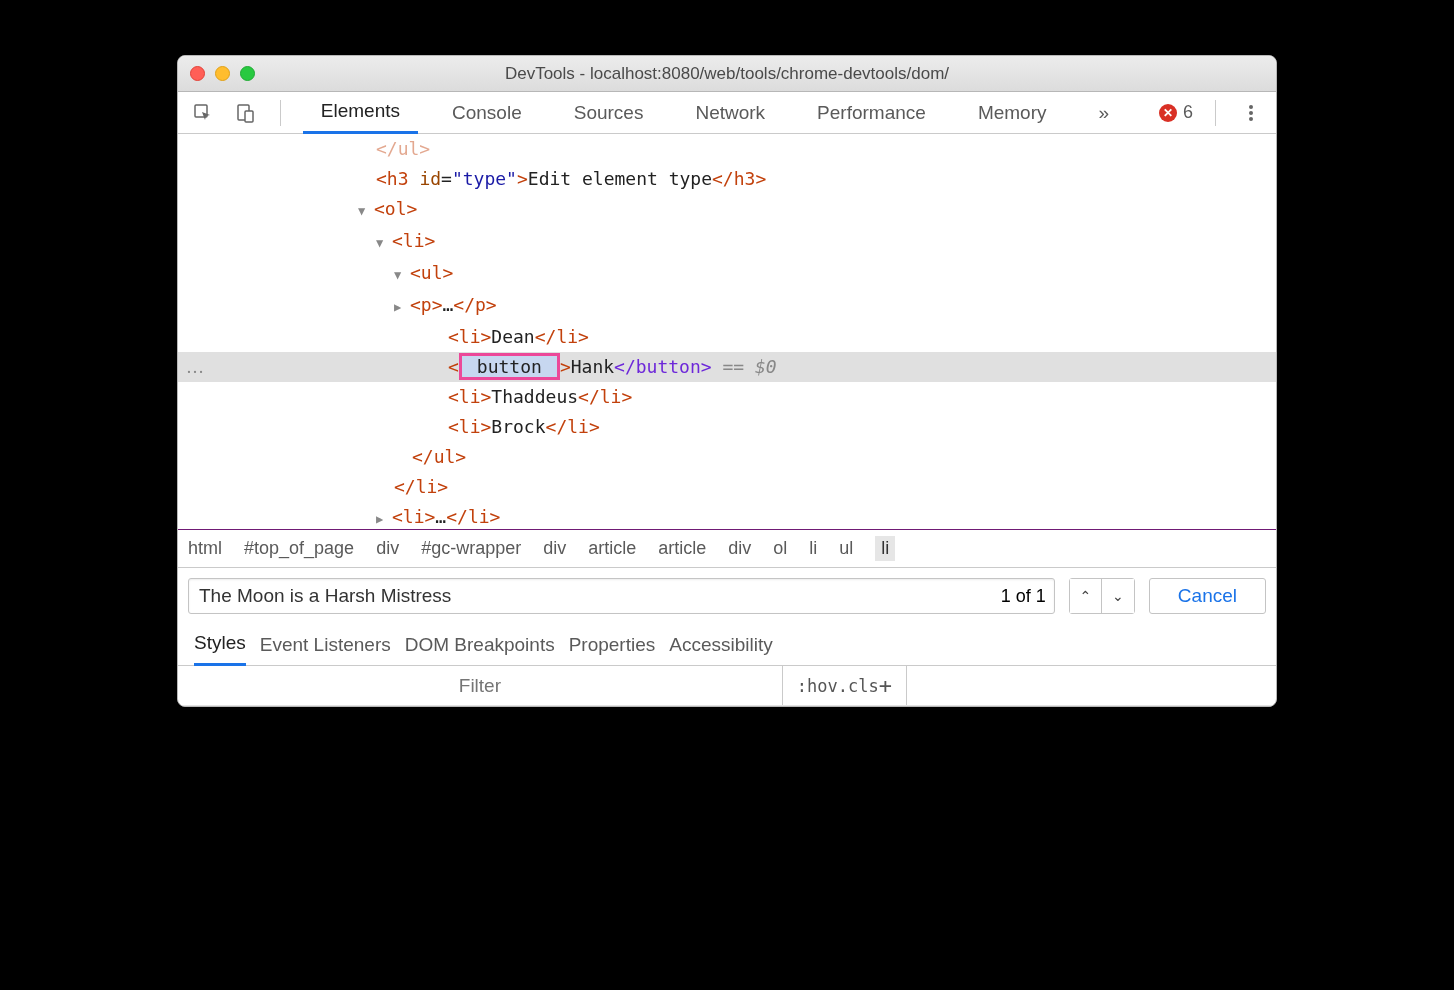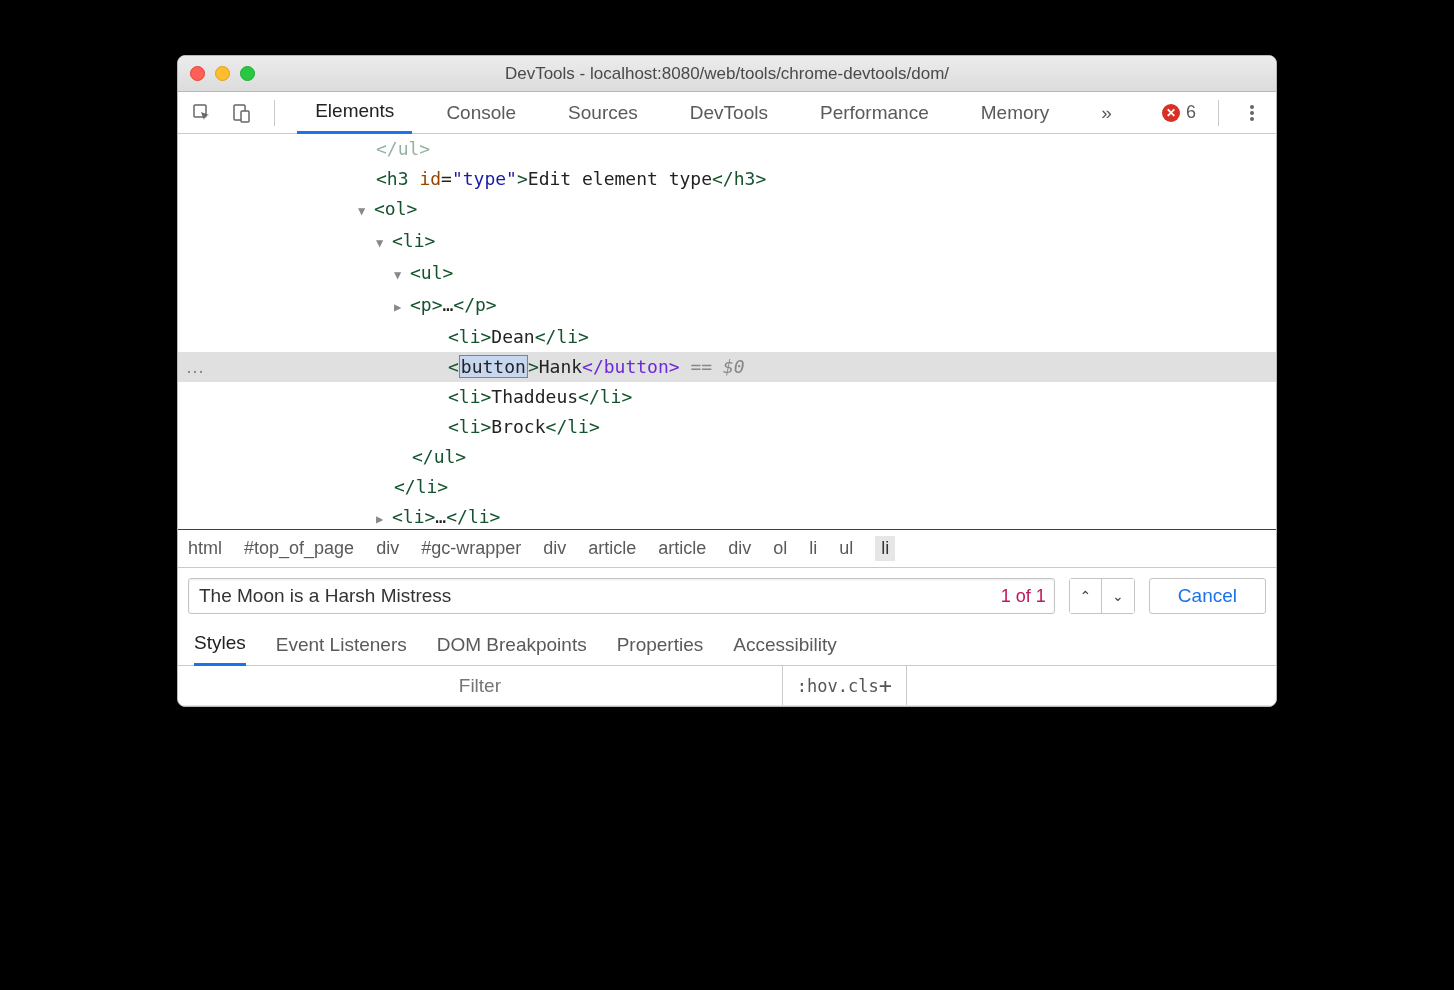--- a/index.html
+++ b/index.html
@@ -63,26 +63,26 @@
   color:#222;
   height: 395px;
   overflow:hidden;
   position:relative;
 }
 .row { white-space: pre; }
 .row.sel { background:#e0e0e0; }
 .twisty { display:inline-block; width:12px; color:#888; font-size:12px; margin-right:4px;}
 .twisty.open::before{content:"▼";}
 .twisty.closed::before{content:"▶";}
-.tag { color:#14532d; }
+.tag { color:#c2410c; }
 .attrname { color:#994500; }
 .attrval { color:#1a1aa6; }
 .txt { color:#222; }
 .cmt { color:#888; font-style:italic; }
-.editbox { background:#c7d7f0; border:1px solid #ec4899; padding:0 1px;}
+.editbox { background:#c7d7f0; border:3px solid #ec4899; padding:0 15px;}
 .ghost { color:#6d28d9; }
 .faded { opacity:0.45; }
 .ellipsis-left { position:absolute; left:8px; color:#888; font-family:Menlo; }
 
 .p12 { padding-left: 198px; }
 .p11 { padding-left: 180px; }
 .p13 { padding-left: 216px; }
 .p14 { padding-left: 234px; }
 .p15 { padding-left: 270px; }
 
@@ -102,31 +102,31 @@
 }
 .searchbox {
   flex:1; display:flex; align-items:center;
   border:1px solid #c4c4c4; border-radius:3px;
   height:36px; background:#fff;
   box-shadow: inset 0 1px 2px rgba(0,0,0,0.08);
 }
 .searchbox input {
   flex:1; border:none; outline:none; font-size:19px; padding:0 10px; background:transparent; color:#333;
 }
-.searchbox .count { color:#be185d; font-size:18px; padding:0 8px; }
+.searchbox .count { color:#000000; font-size:18px; padding:0 8px; }
 .stepper { display:flex; border:1px solid #c4c4c4; border-radius:3px; height:36px; }
 .stepper button { width:32px; border:none; background:#fff; cursor:pointer; font-size:14px; color:#444; }
 .stepper button:first-child { border-right:1px solid #c4c4c4; }
 .cancelbtn {
   border:1px solid #c4c4c4; border-radius:3px; height:36px; padding:0 28px;
   background:#fff; color:#1a73e8; font-size:19px; cursor:pointer;
 }
 
 .subtabs {
-  display:flex; align-items:center; gap:30px;
+  display:flex; align-items:center; gap:14px;
   border-bottom:1px solid #cacaca;
   padding:0 16px; height:42px;
   font-size:19px; color:#5a5a5a;
 }
 .subtab { cursor:pointer; height:42px; display:flex; align-items:center; }
 .subtab.active { color:#222; border-bottom:3px solid #1a73e8; }
 
 .filterbar {
   display:flex; align-items:stretch; height:40px;
   border-bottom:1px solid #e3e3e3;
@@ -167,21 +167,21 @@
     <div class="icon">
       <svg width="20" height="20" viewBox="0 0 20 20" fill="none" stroke="#666" stroke-width="1.5">
         <rect x="3" y="2" width="11" height="15" rx="1"></rect>
         <rect x="10" y="8" width="8" height="11" rx="1" fill="#fff"></rect>
       </svg>
     </div>
     <div class="sep"></div>
     <div class="tabbtn active">Elements</div>
     <div class="tabbtn">Console</div>
     <div class="tabbtn">Sources</div>
-    <div class="tabbtn">DevTools</div>
+    <div class="tabbtn">Network</div>
     <div class="tabbtn">Performance</div>
     <div class="tabbtn">Memory</div>
     <div class="tabbtn">»</div>
     <div class="spacer"></div>
     <div class="errbadge">
       <div class="dot">✕</div>
       <span>6</span>
     </div>
     <div class="sep"></div>
     <div class="icon">

